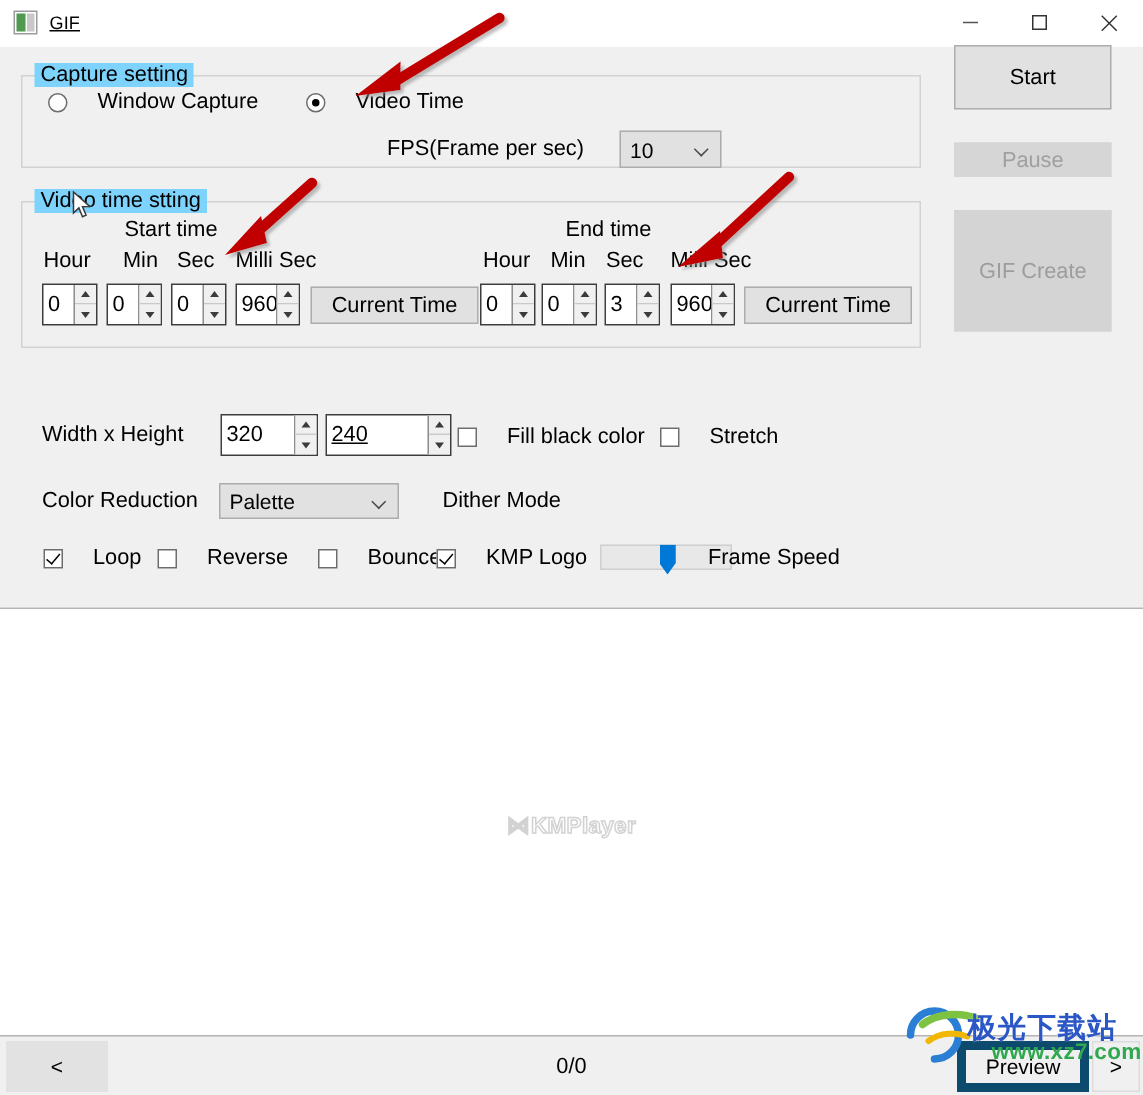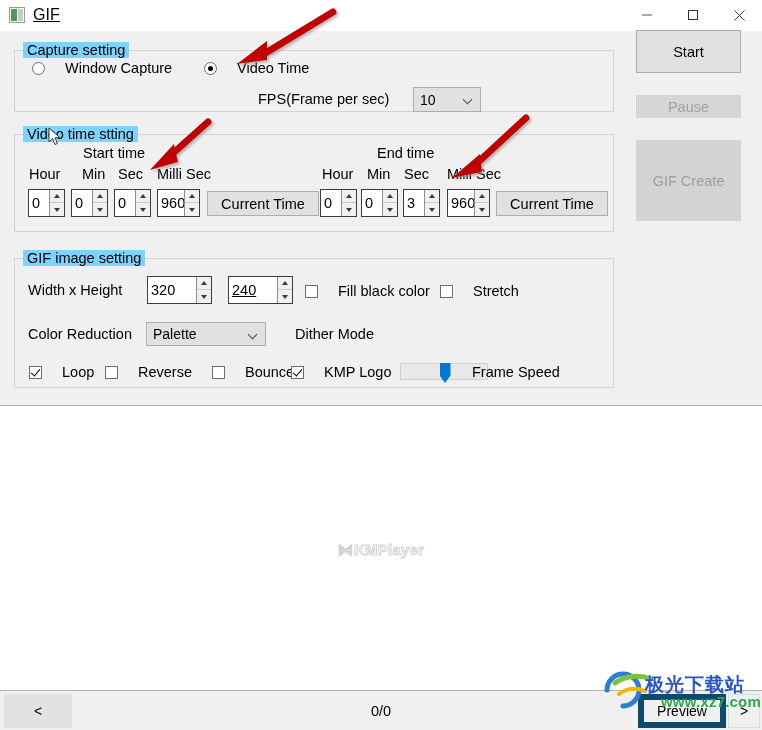--- a/index.html
+++ b/index.html
@@ -30,21 +30,21 @@
     background: #ffffff; border: 1px solid #9b9b9b;
   }
   .title-icon::before {
     content: ""; position: absolute; left: 1px; top: 1px;
     width: 6px; height: 12px; background: #4f9a4f;
   }
   .title-icon::after {
     content: ""; position: absolute; left: 8px; top: 1px;
     width: 5px; height: 12px; background: #c9c9c9;
   }
-  .title-text { font-size: 16px; color: #000; letter-spacing: .1px; text-decoration: underline; }
+  .title-text { font-size: 12px; color: #000; letter-spacing: .1px; text-decoration: underline; }
   .win-btns { margin-left: auto; display: flex; height: 31px; }
   .win-btn {
     width: 46px; height: 31px; display: flex; align-items: center; justify-content: center;
     font-size: 13px; color: #1a1a1a; background: transparent;
   }
   .win-btn svg { display: block; }
 
   
   .group {
     position: absolute;
@@ -366,33 +366,30 @@
     <span class="val">960</span>
     <span class="arrows">
         <div class="up"></div>
         <div class="dn"></div>
       </span>
   </div>
   <div class="btn" style="left:496px; top:191px; width:112px; height:25px;">
     <span>Current Time</span>
   </div>
 
-  <div class="group" id="grp-gifimage">
-    <div class="group-title">GIF image setting</div>
-  </div>
 
   <div class="lbl" style="left:28px; top:282px;">Width x Height</div>
   <div class="spin" style="left:147px; top:276px; width:65px; height:28px;">
     <span class="val">320</span>
     <span class="arrows">
         <div class="up"></div>
         <div class="dn"></div>
       </span>
   </div>
-  <div class="spin" style="left:228px; top:276px; width:65px; height:28px;text-decoration:underline;">
+  <div class="spin" style="left:217px; top:276px; width:84px; height:28px;text-decoration:underline;">
     <span class="val">240</span>
     <span class="arrows">
         <div class="up"></div>
         <div class="dn"></div>
       </span>
   </div>
 
   <div class="checkbox" style="left:305px; top:283px;">
     <span class="cb-mark"></span>
     <span>Fill black color</span>

